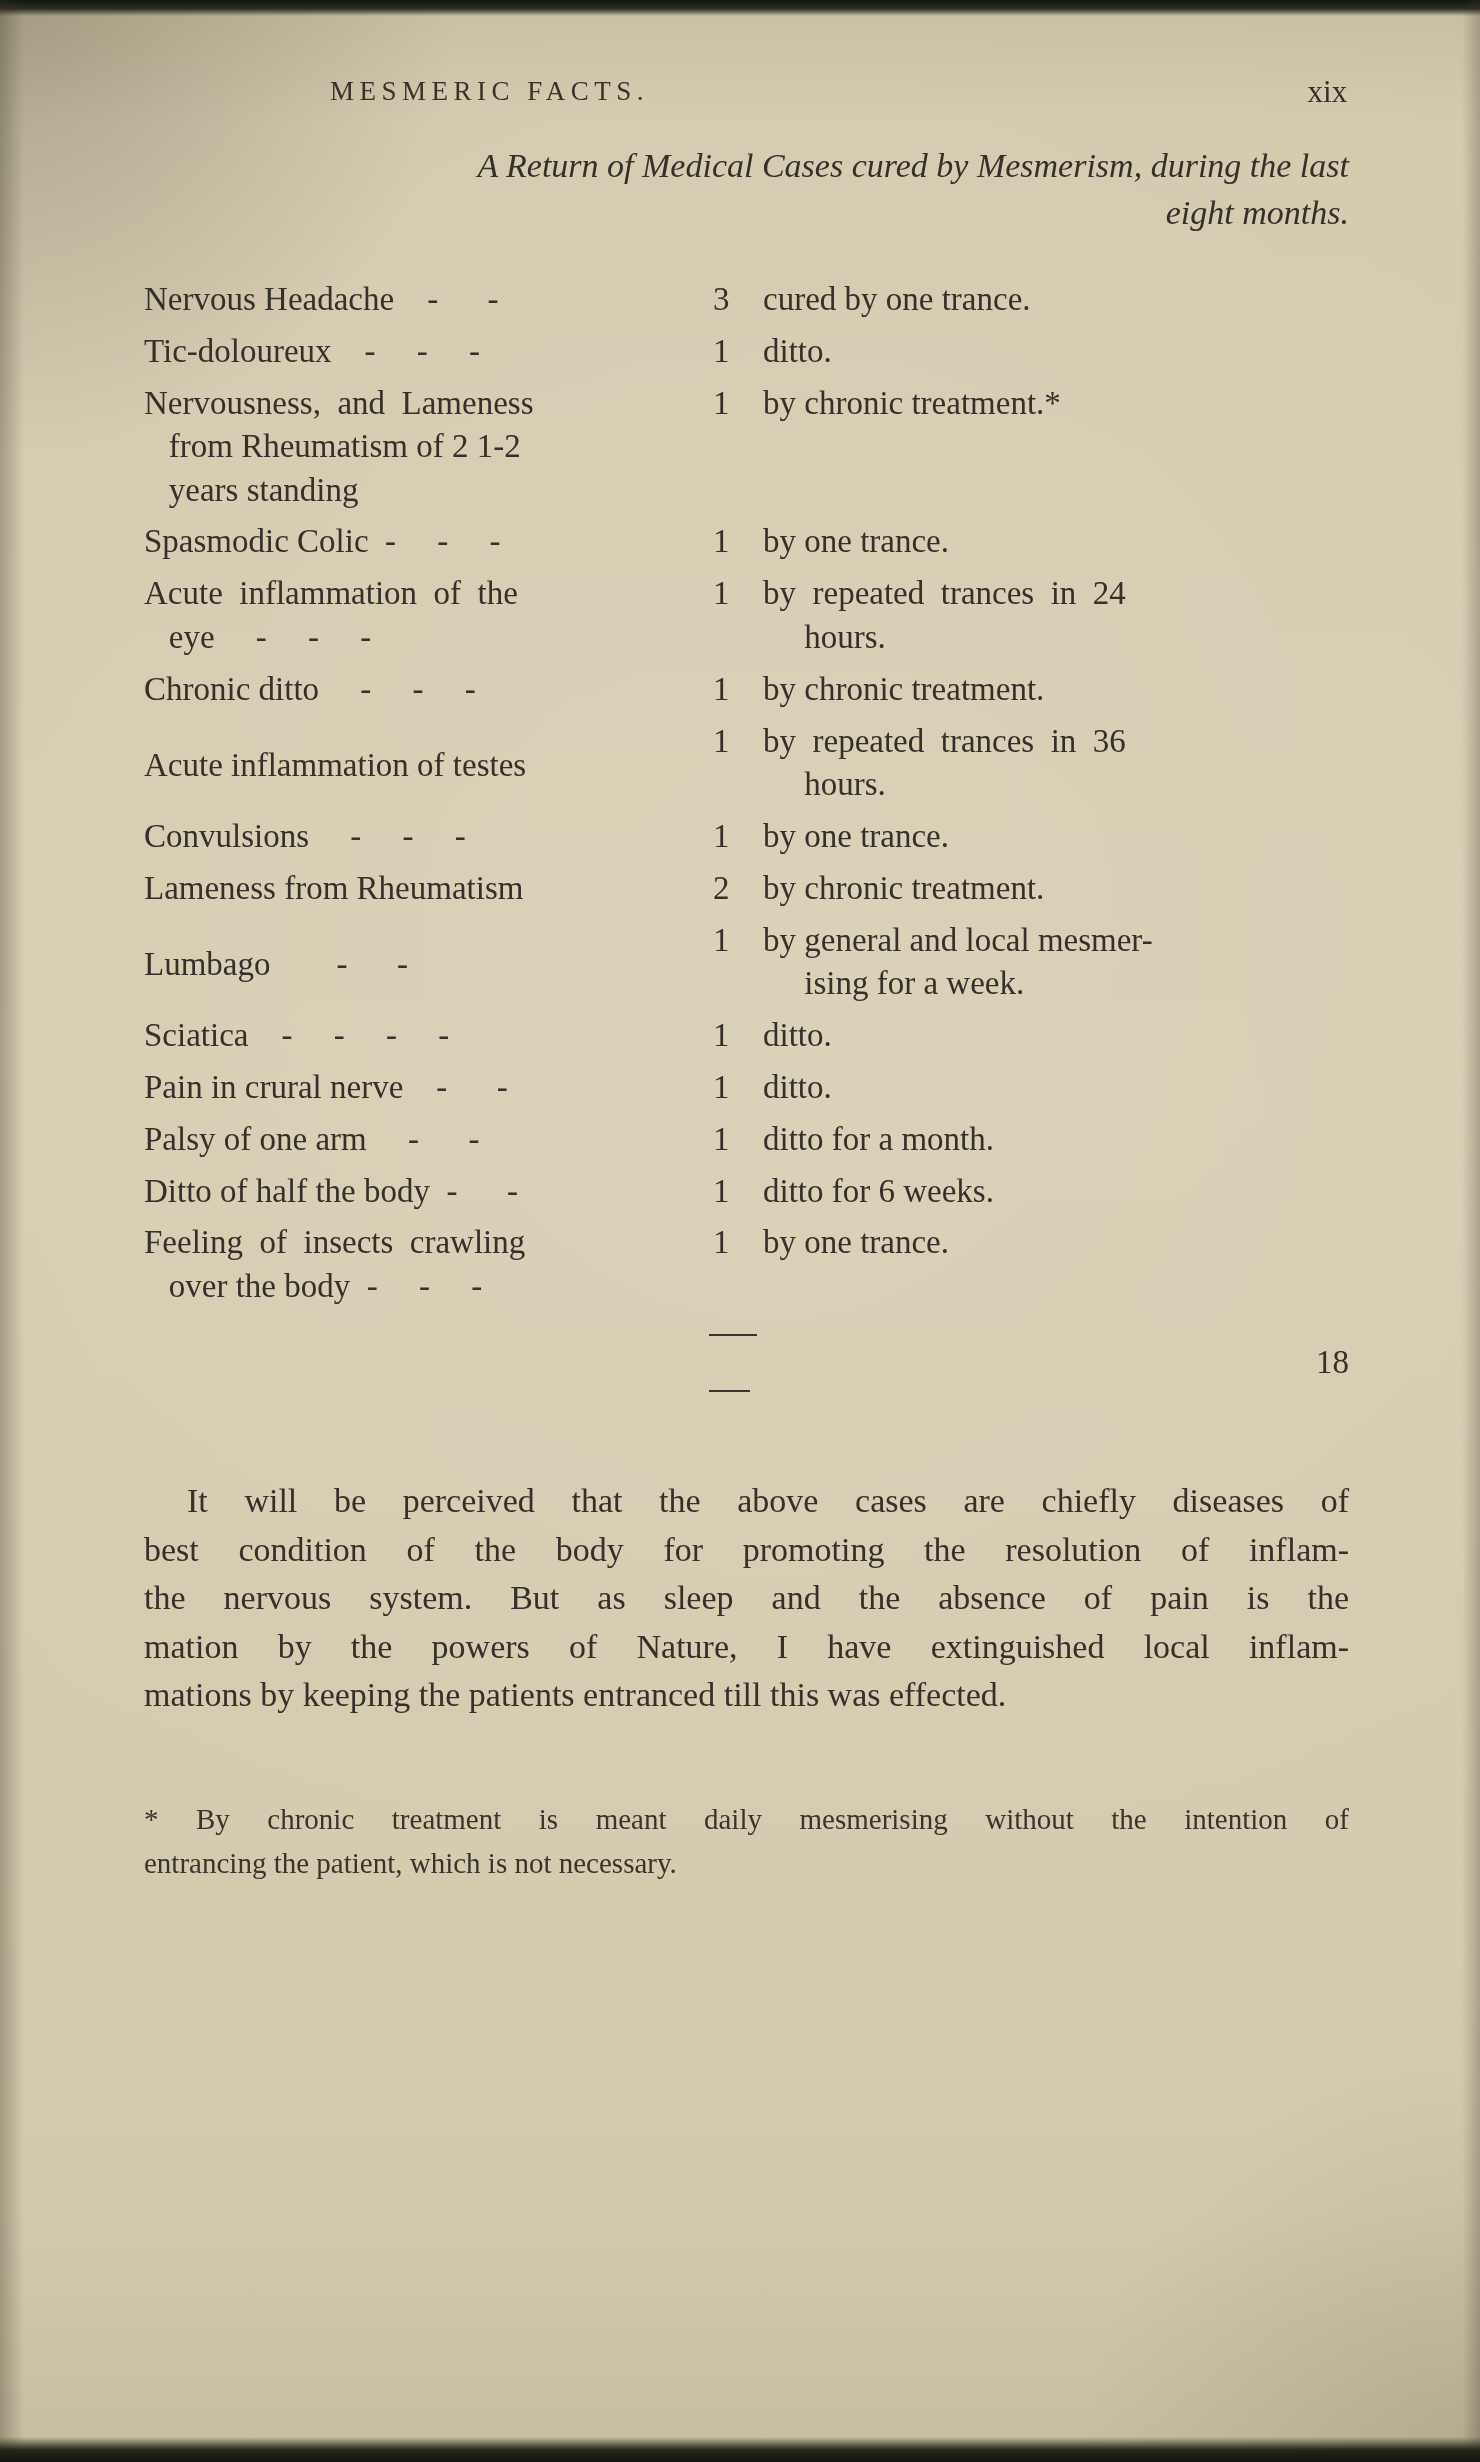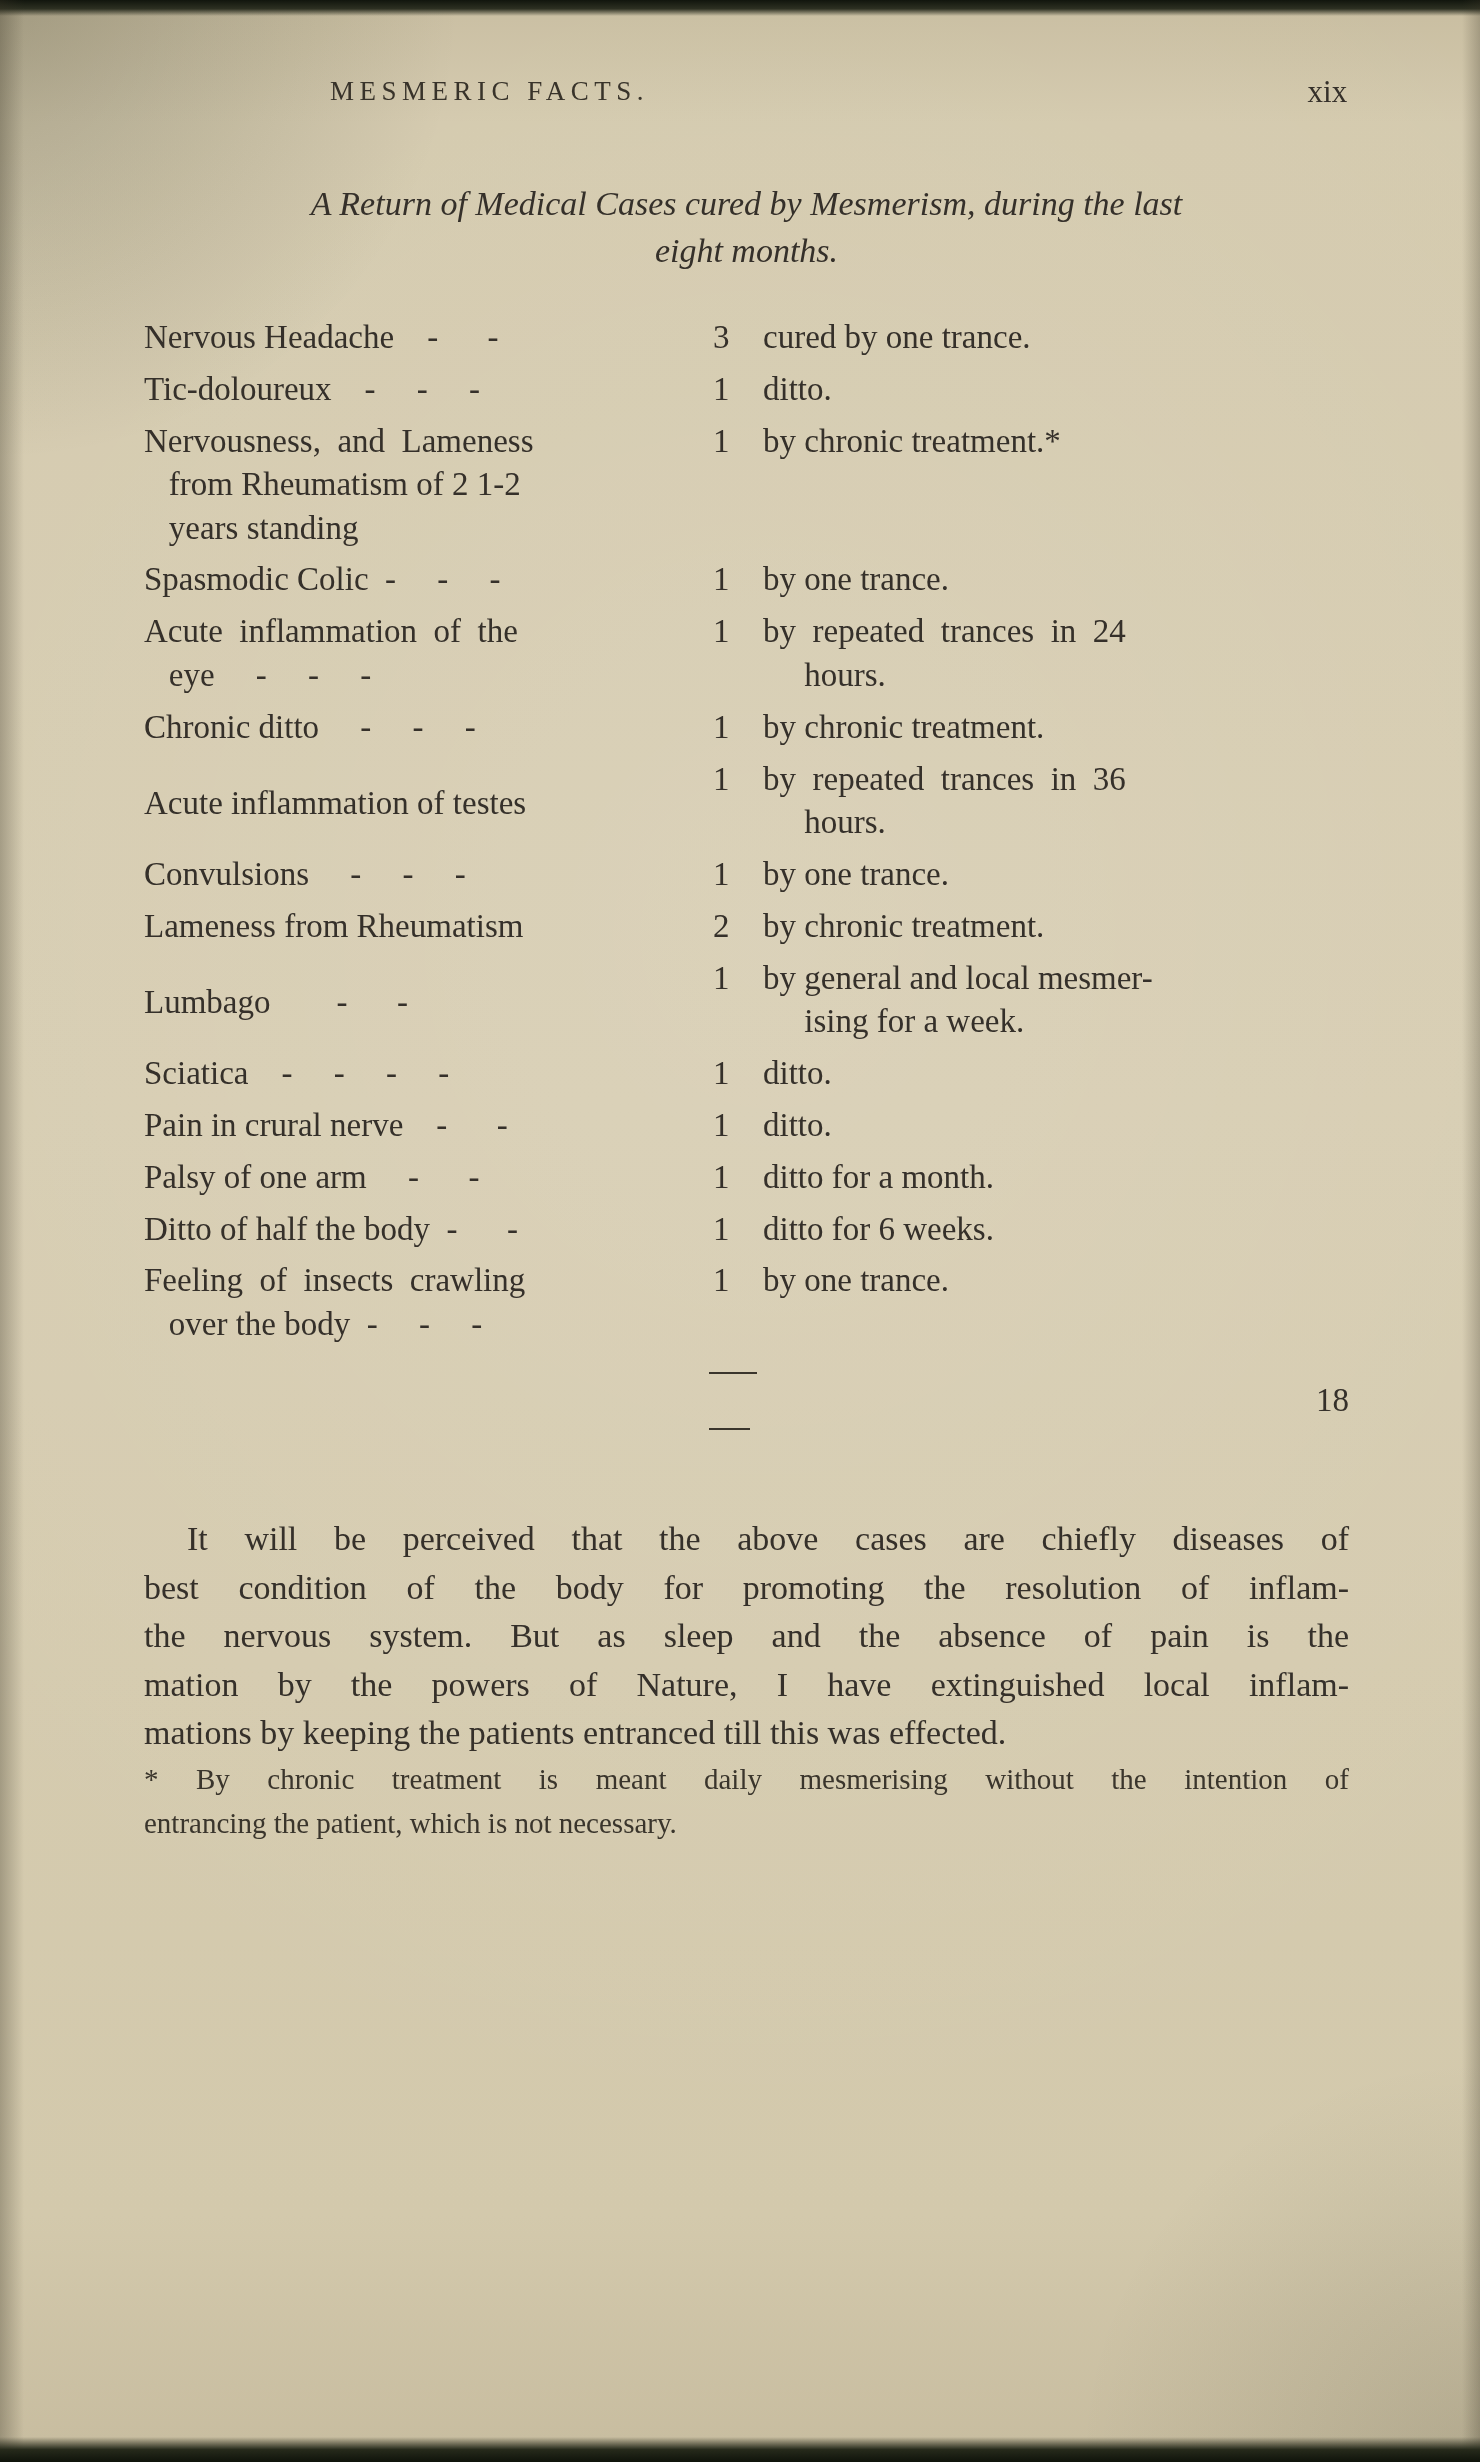--- a/index.html
+++ b/index.html
@@ -38,21 +38,21 @@
   .content { position: relative; padding: 76px 131px 0 144px; }
 
   .header { position: relative; height: 43px; }
   .running-title {
     position: absolute; left: 186px; top: 0;
     font-size: 27px; letter-spacing: 5.5px; color: #38332a;
   }
   .page-number { position: absolute; right: 1.8px; top: -1.8px; font-size: 31px; }
 
   .caption {
-    margin-top: 62px; text-align: center; font-style: italic;
+    margin-top: 24px; text-align: right; font-style: italic;
     font-size: 34px; line-height: 1.38;
   }
 
   .cases { margin-top: 41px; font-size: 33px; line-height: 1.32; }
   .row { display: flex; align-items: flex-start; margin-bottom: 8.3px; }
   .cell { white-space: pre-wrap; }
   .cond { width: 545px; font-family: Liberation Serif, serif; }
   .cond.drop { padding-top: 24px; }
   .count { width: 74px; box-sizing: border-box; padding-left: 24px; }
   .res { flex: 1; }
@@ -60,21 +60,21 @@
   .total-block { margin: 26px 0 0 565px; font-size: 33px; text-align: right; }
   .total-rule { width: 48px; border-top: 2.8px solid #3a352c; }
   .total-rule.bottom { width: 41px; }
   .total-value { padding: 7.4px 0 9.2px 3.7px; }
 
   .body-text { margin-top: 85px; font-size: 34px; line-height: 1.43; }
   .body-line { text-align: justify; text-align-last: justify; }
   .body-line.first { text-indent: 43px; }
   .body-line.last { text-align-last: left; }
 
-  .footnote { font-size: 29px; line-height: 1.5; color: #3a352c; }
+  .footnote { margin-top: 78px; font-size: 29px; line-height: 1.5; color: #3a352c; }
   .fn-line { text-align: justify; text-align-last: justify; }
   .fn-line.last { text-align-last: left; }
 </style>
 </head>
 <body>
 
 <div class="page">
   <div class="edge-top"></div>
   <div class="edge-left"></div>
   <div class="edge-right"></div>

